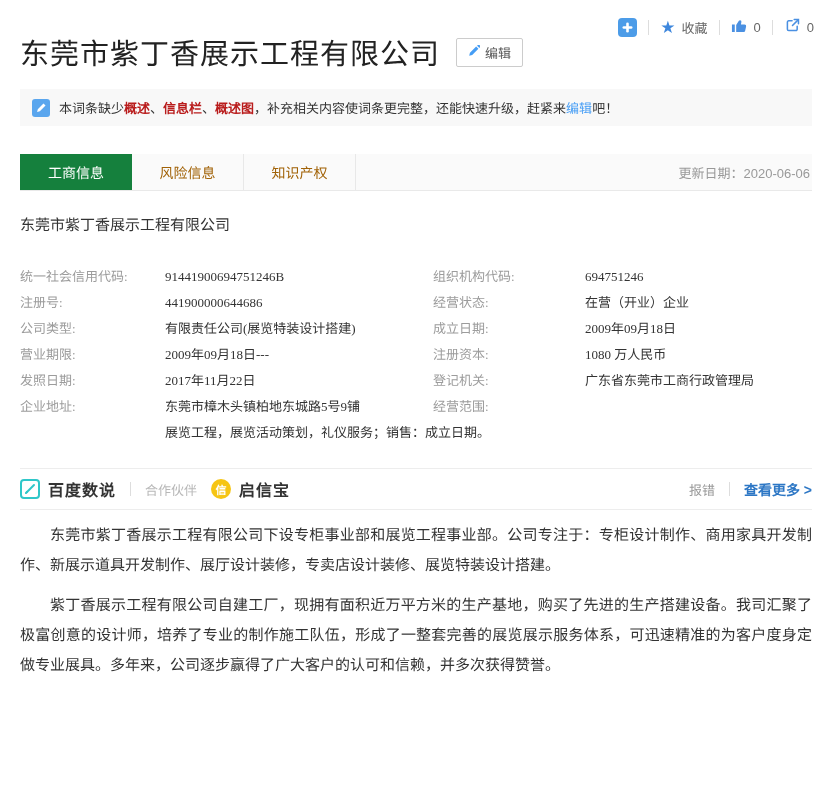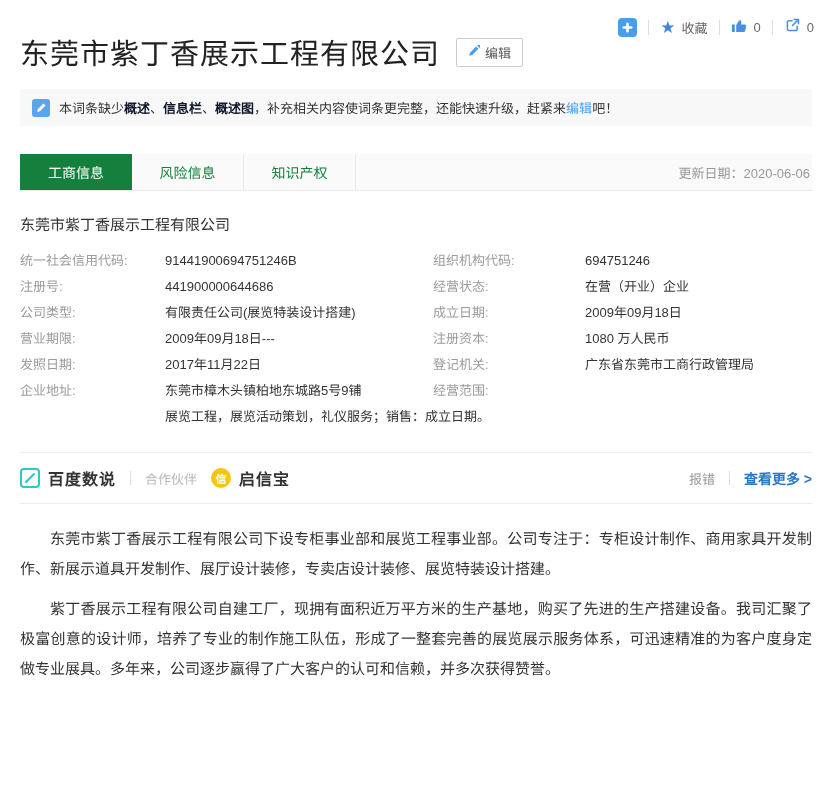--- a/index.html
+++ b/index.html
@@ -79,37 +79,37 @@
     color: #333;
   }
   .notice-icon {
     width: 18px; height: 18px;
     background: #5aa6ee;
     border-radius: 3px;
     display: flex; align-items: center; justify-content: center;
     margin-right: 9px;
     flex: none;
   }
-  .notice b { font-weight: bold; color: #0f172a; }
+  .notice b { font-weight: bold; color: #b91c1c; }
   .notice .lnk { color: #459df5; cursor: pointer; }
 
   
   .tabbar {
     margin-top: 28px;
     height: 37px;
     background: #fafafa;
     border-bottom: 1px solid #e9e9e9;
     display: flex;
     align-items: stretch;
   }
   .tab {
     width: 112px;
     display: flex; align-items: center; justify-content: center;
     font-size: 14px;
-    color: #15803d;
+    color: #a16207;
     border-right: 1px solid #e8e8e8;
     cursor: pointer;
     background: transparent;
   }
   .tab.active {
     background: #15803d;
     color: #fff;
     border-right: none;
   }
   .update-date {
@@ -120,40 +120,41 @@
     padding-right: 2px;
   }
 
   
   .company-name {
     margin-top: 22px;
     font-size: 15px;
     color: #333;
   }
   .info-grid {
-    margin-top: 14px;
+    margin-top: 30px;
     display: grid;
     grid-template-columns: 145px 268px 152px 1fr;
     font-size: 13px;
+    font-family: Liberation Serif, serif;
   }
   .info-grid .cell {
     line-height: 26px;
     white-space: nowrap;
     overflow: hidden;
   }
   .info-grid .lbl { color: #9c9c9c; }
   .info-grid .val { color: #333; }
   .info-grid .span3 { grid-column: 2 / -1; }
 
   
   .partner-bar {
     margin-top: 22px;
     border-top: 1px solid #ededed;
     border-bottom: 1px solid #ededed;
-    height: 52px;
+    height: 42px;
     display: flex;
     align-items: center;
   }
   .logo-group { display: flex; align-items: center; gap: 8px; cursor: pointer; }
   .logo-text { font-size: 16px; font-weight: bold; color: #333; letter-spacing: 1px; }
   .bd-icon {
     width: 20px; height: 20px;
     border: 2px solid #2fc7c9;
     border-radius: 4px;
     position: relative;
@@ -168,21 +169,21 @@
     font-weight: bold;
     display: flex; align-items: center; justify-content: center;
   }
   .partner-bar .vdiv { width: 1px; height: 14px; background: #ddd; margin: 0 14px; }
   .partner-label { font-size: 13px; color: #b8b8b8; }
   .partner-right { margin-left: auto; display: flex; align-items: center; }
   .report-err { font-size: 13px; color: #999; cursor: pointer; }
   .view-more { font-size: 14px; font-weight: bold; color: #2d77c5; cursor: pointer; }
 
   
-  .article { margin-top: 20px; }
+  .article { margin-top: 10px; }
   .article p {
     font-size: 15px;
     color: #333;
     line-height: 30px;
     text-indent: 2em;
     margin-bottom: 10px;
     text-align: justify;
   }
 </style>
 </head>

